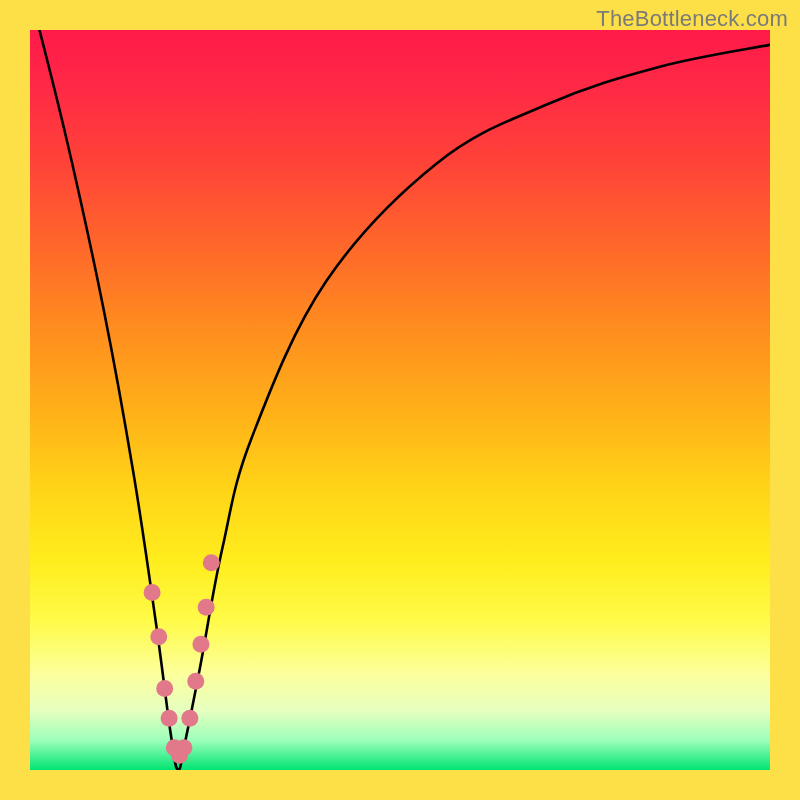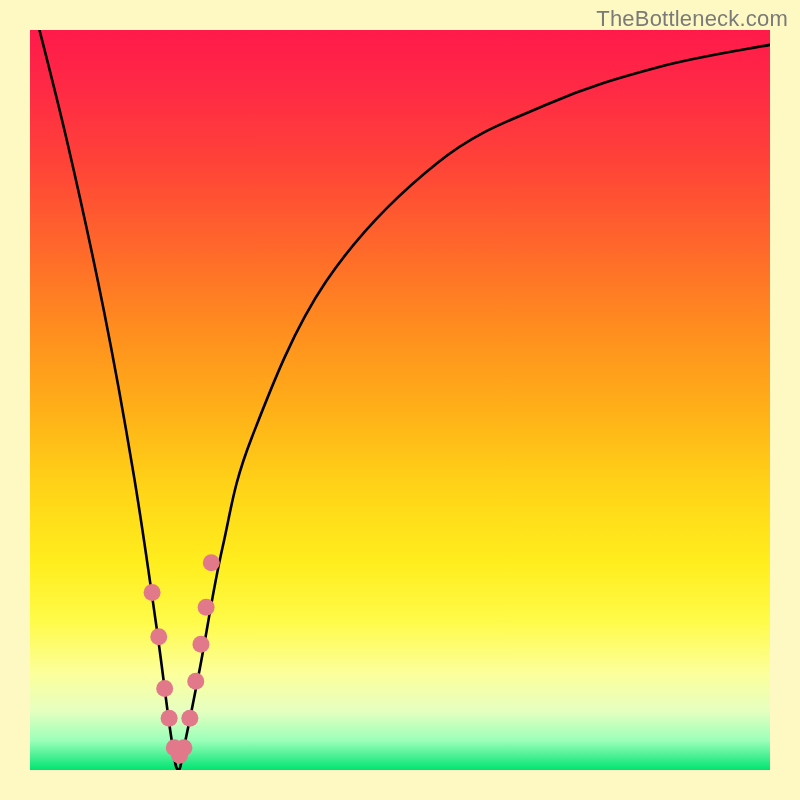--- a/index.html
+++ b/index.html
@@ -8,21 +8,21 @@
     width: 800px;
     height: 800px;
     background: #000;
     overflow: hidden;
     font-family: Arial, Helvetica, sans-serif;
   }
   .stage {
     position: relative;
     width: 800px;
     height: 800px;
-    background: #fef9c3;
+    background: #fde047;
   }
   .plot-area {
     position: absolute;
     left: 30px;
     top: 30px;
     width: 740px;
     height: 740px;
   }
   .gradient-bg {
     position: absolute;

